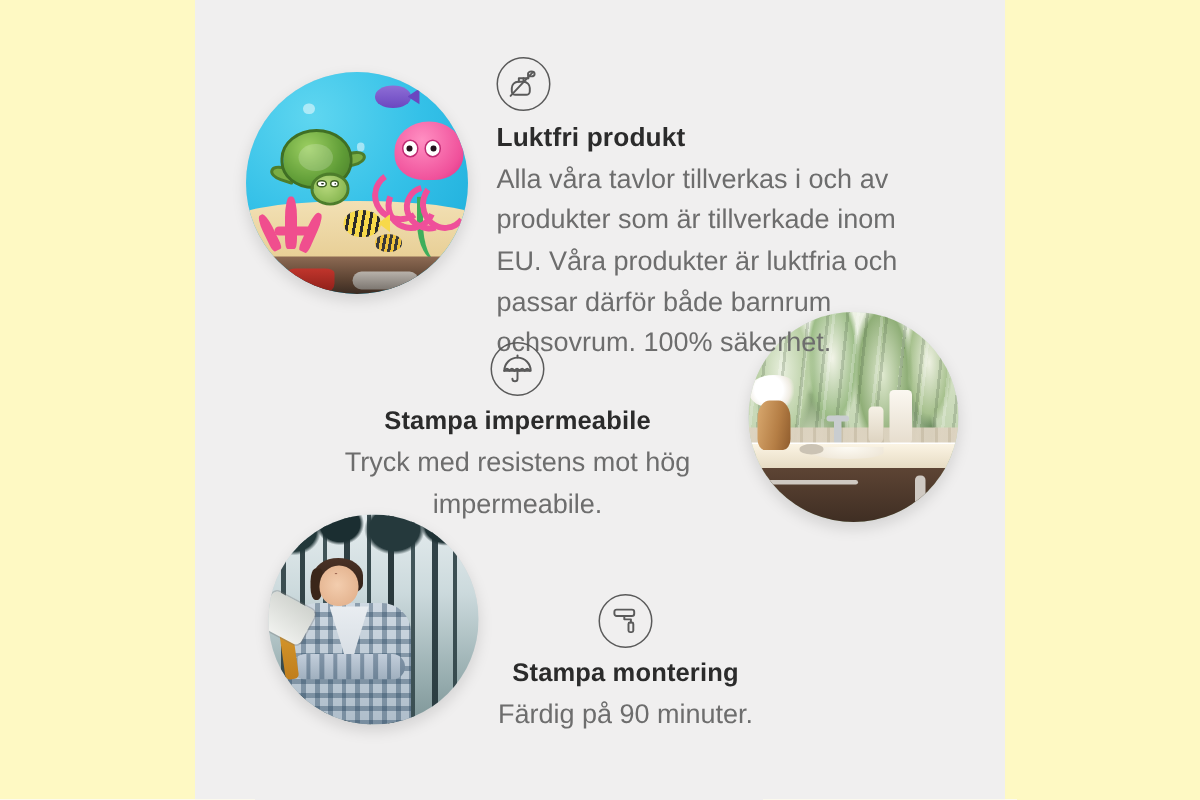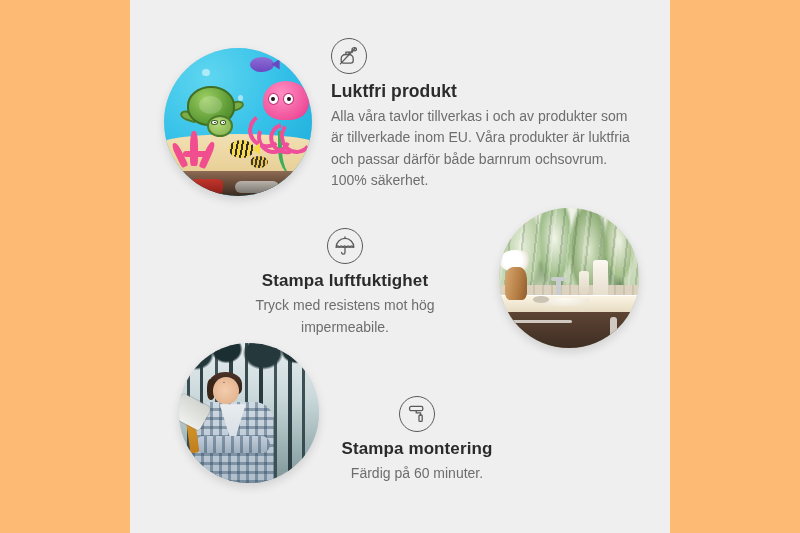--- a/index.html
+++ b/index.html
@@ -9,21 +9,21 @@
   }
   body {
     font-family: "Liberation Sans", sans-serif;
     -webkit-font-smoothing: antialiased;
   }
 
   .screen {
     position: relative;
     width: 800px;
     height: 533px;
-    background: #fdba74;
+    background: #fef9c3;
     overflow: hidden;
   }
 
   
   .panel {
     position: absolute;
     left: 130px;
     top: 0;
     width: 540px;
     height: 533px;
@@ -332,21 +332,21 @@
   .feat-title {
     color: #2b2b2b;
     font-size: 17.5px;
     font-weight: bold;
     letter-spacing: .1px;
     margin: 7px 0 4px;
     line-height: 1.2;
   }
   .feat-desc {
     color: #6d6d6d;
-    font-size: 14px;
+    font-size: 18px;
     line-height: 1.52;
     margin: 0;
   }
 
   
   .feature-1 { left: 331px; top: 38px; width: 300px; text-align: left; }
   .feature-1 .feat-icon { margin: 0 0 4px 0; }
 
   
   .feature-2 { left: 210px; top: 228px; width: 270px; text-align: center; }
@@ -451,29 +451,29 @@
   <div class="feature feature-2">
     <div class="feat-icon">
       <svg width="24" height="24" viewBox="0 0 24 24" fill="none" stroke="#5a5a5a" stroke-width="1.3" stroke-linecap="round" stroke-linejoin="round">
         <path d="M3.2 13.2a8.8 8.8 0 0 1 17.6 0z"></path>
         <path d="M3.2 13.2c1.1-1.9 2.3-1.9 3.4 0 1.1-1.9 2.3-1.9 3.4 0"></path>
         <path d="M10 13.2c1.1-1.9 2.3-1.9 3.4 0 1.1-1.9 2.3-1.9 3.4 0 1.1-1.9 2.3-1.9 3.4 0"></path>
         <path d="M12 13.2v5.3a1.7 1.7 0 0 1-3.4 0"></path>
         <line x1="12" y1="4.4" x2="12" y2="3"></line>
       </svg>
     </div>
-    <div class="feat-title">Stampa luftfuktighet</div>
+    <div class="feat-title">Stampa impermeabile</div>
     <p class="feat-desc">Tryck med resistens mot hög impermeabile.</p>
   </div>
 
   <div class="feature feature-3">
     <div class="feat-icon">
       <svg width="24" height="24" viewBox="0 0 24 24" fill="none" stroke="#5a5a5a" stroke-width="1.3" stroke-linecap="round" stroke-linejoin="round">
         <rect x="4.6" y="4.4" width="13.2" height="4.3" rx="1.5"></rect>
         <path d="M11.2 8.7v2.2h4.4v2.1"></path>
         <rect x="14" y="13" width="3.2" height="6.4" rx="1"></rect>
       </svg>
     </div>
     <div class="feat-title">Stampa montering</div>
-    <p class="feat-desc">Färdig på 60 minuter.</p>
+    <p class="feat-desc">Färdig på 90 minuter.</p>
   </div>
 
 </div>
 
 </body></html>

